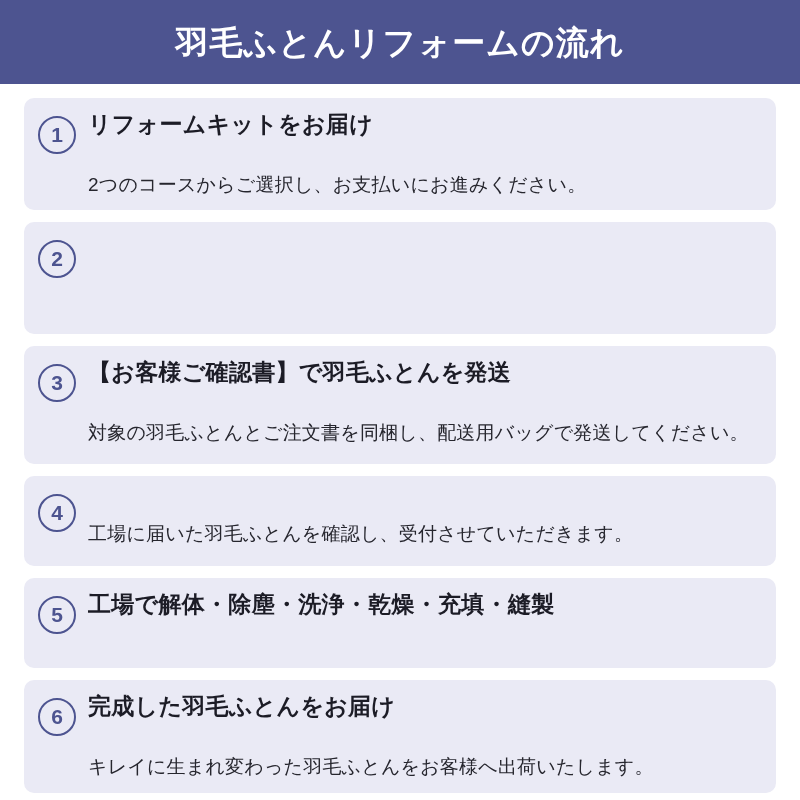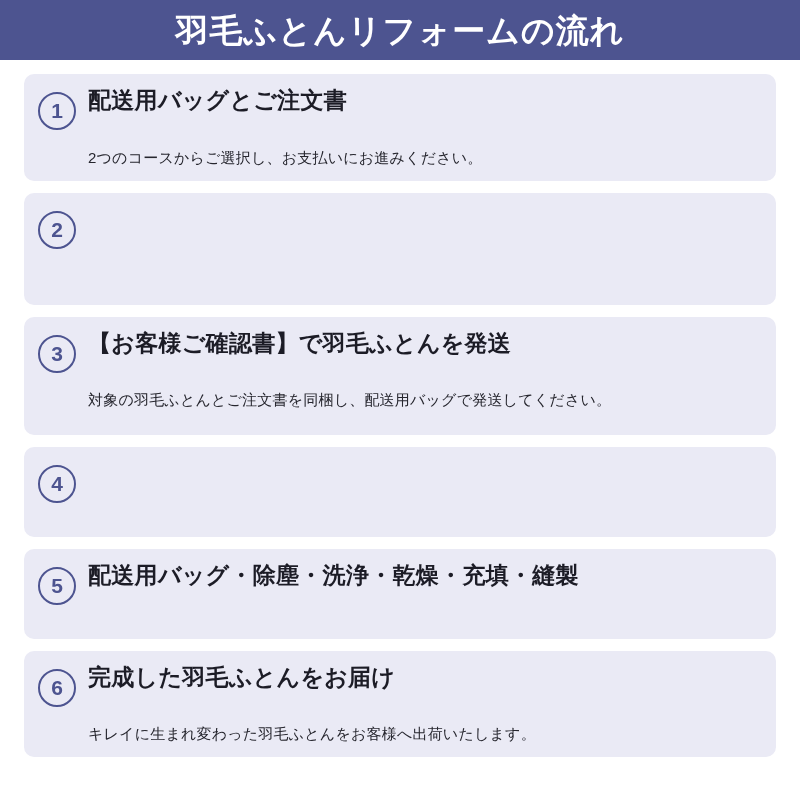--- a/index.html
+++ b/index.html
@@ -13,21 +13,21 @@
     font-family: "Liberation Sans", "DejaVu Sans", sans-serif;
     overflow: hidden;
   }
   .page {
     width: 800px;
     height: 800px;
     position: relative;
     box-sizing: border-box;
   }
   .header {
-    height: 60px;
+    height: 84px;
     background: #4d5490;
     display: flex;
     align-items: center;
     justify-content: center;
   }
   .header-title {
     color: #ffffff;
     font-size: 33px;
     font-weight: bold;
     letter-spacing: 1px;
@@ -70,21 +70,21 @@
   .step-title {
     color: #1c1c26;
     font-size: 23px;
     font-weight: bold;
     line-height: 1.25;
     margin-bottom: 3px;
     letter-spacing: 0.3px;
   }
   .step-desc {
     color: #26262e;
-    font-size: 15px;
+    font-size: 19px;
     line-height: 1.45;
     letter-spacing: 0.2px;
     margin-top: 32px;
   }
   
   .step.s1 { min-height: 92px; }
   .step.s2 { min-height: 112px; }
   .step.s3 { min-height: 118px; }
   .step.s4 { min-height: 90px; }
   .step.s5 { min-height: 90px; }
@@ -97,47 +97,48 @@
 
   <div class="header">
     <div class="header-title">羽毛ふとんリフォームの流れ</div>
   </div>
 
   <div class="steps">
 
     <div class="step s1">
       <div class="step-num">1</div>
       <div class="step-body">
-        <div class="step-title">配送用バッグとご注文書</div>
+        <div class="step-title">リフォームキットをお届け</div>
         <div class="step-desc">2つのコースからご選択し、お支払いにお進みください。</div>
       </div>
     </div>
 
     <div class="step s2">
       <div class="step-num">2</div>
     </div>
 
     <div class="step s3">
       <div class="step-num">3</div>
       <div class="step-body">
         <div class="step-title">【お客様ご確認書】で羽毛ふとんを発送</div>
         <div class="step-desc">対象の羽毛ふとんとご注文書を同梱し、配送用バッグで発送してください。</div>
       </div>
     </div>
 
     <div class="step s4">
       <div class="step-num">4</div>
       <div class="step-body">
+        <div class="step-desc">工場に届いた羽毛ふとんを確認し、受付させていただきます。</div>
       </div>
     </div>
 
     <div class="step s5">
       <div class="step-num">5</div>
       <div class="step-body">
-        <div class="step-title">配送用バッグ・除塵・洗浄・乾燥・充填・縫製</div>
+        <div class="step-title">工場で解体・除塵・洗浄・乾燥・充填・縫製</div>
       </div>
     </div>
 
     <div class="step s6">
       <div class="step-num">6</div>
       <div class="step-body">
         <div class="step-title">完成した羽毛ふとんをお届け</div>
         <div class="step-desc">キレイに生まれ変わった羽毛ふとんをお客様へ出荷いたします。</div>
       </div>
     </div>

